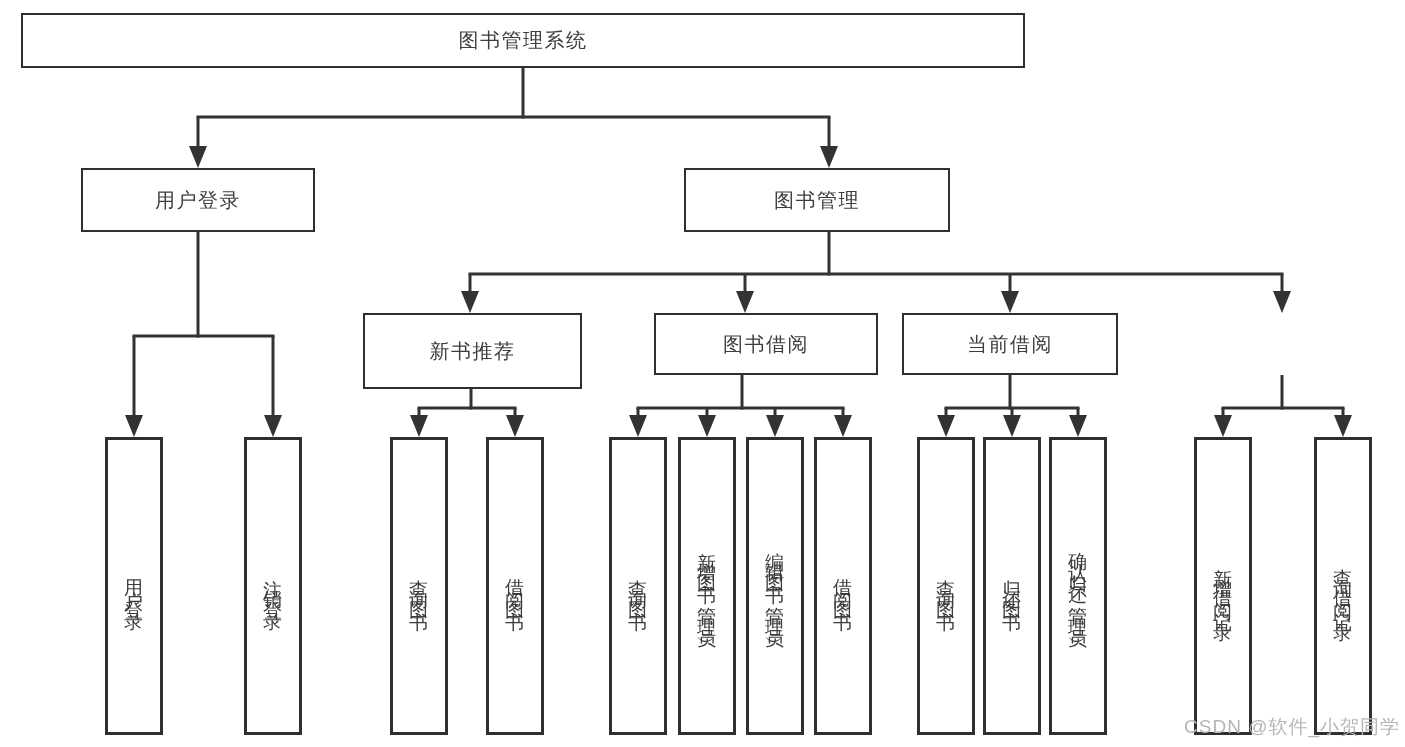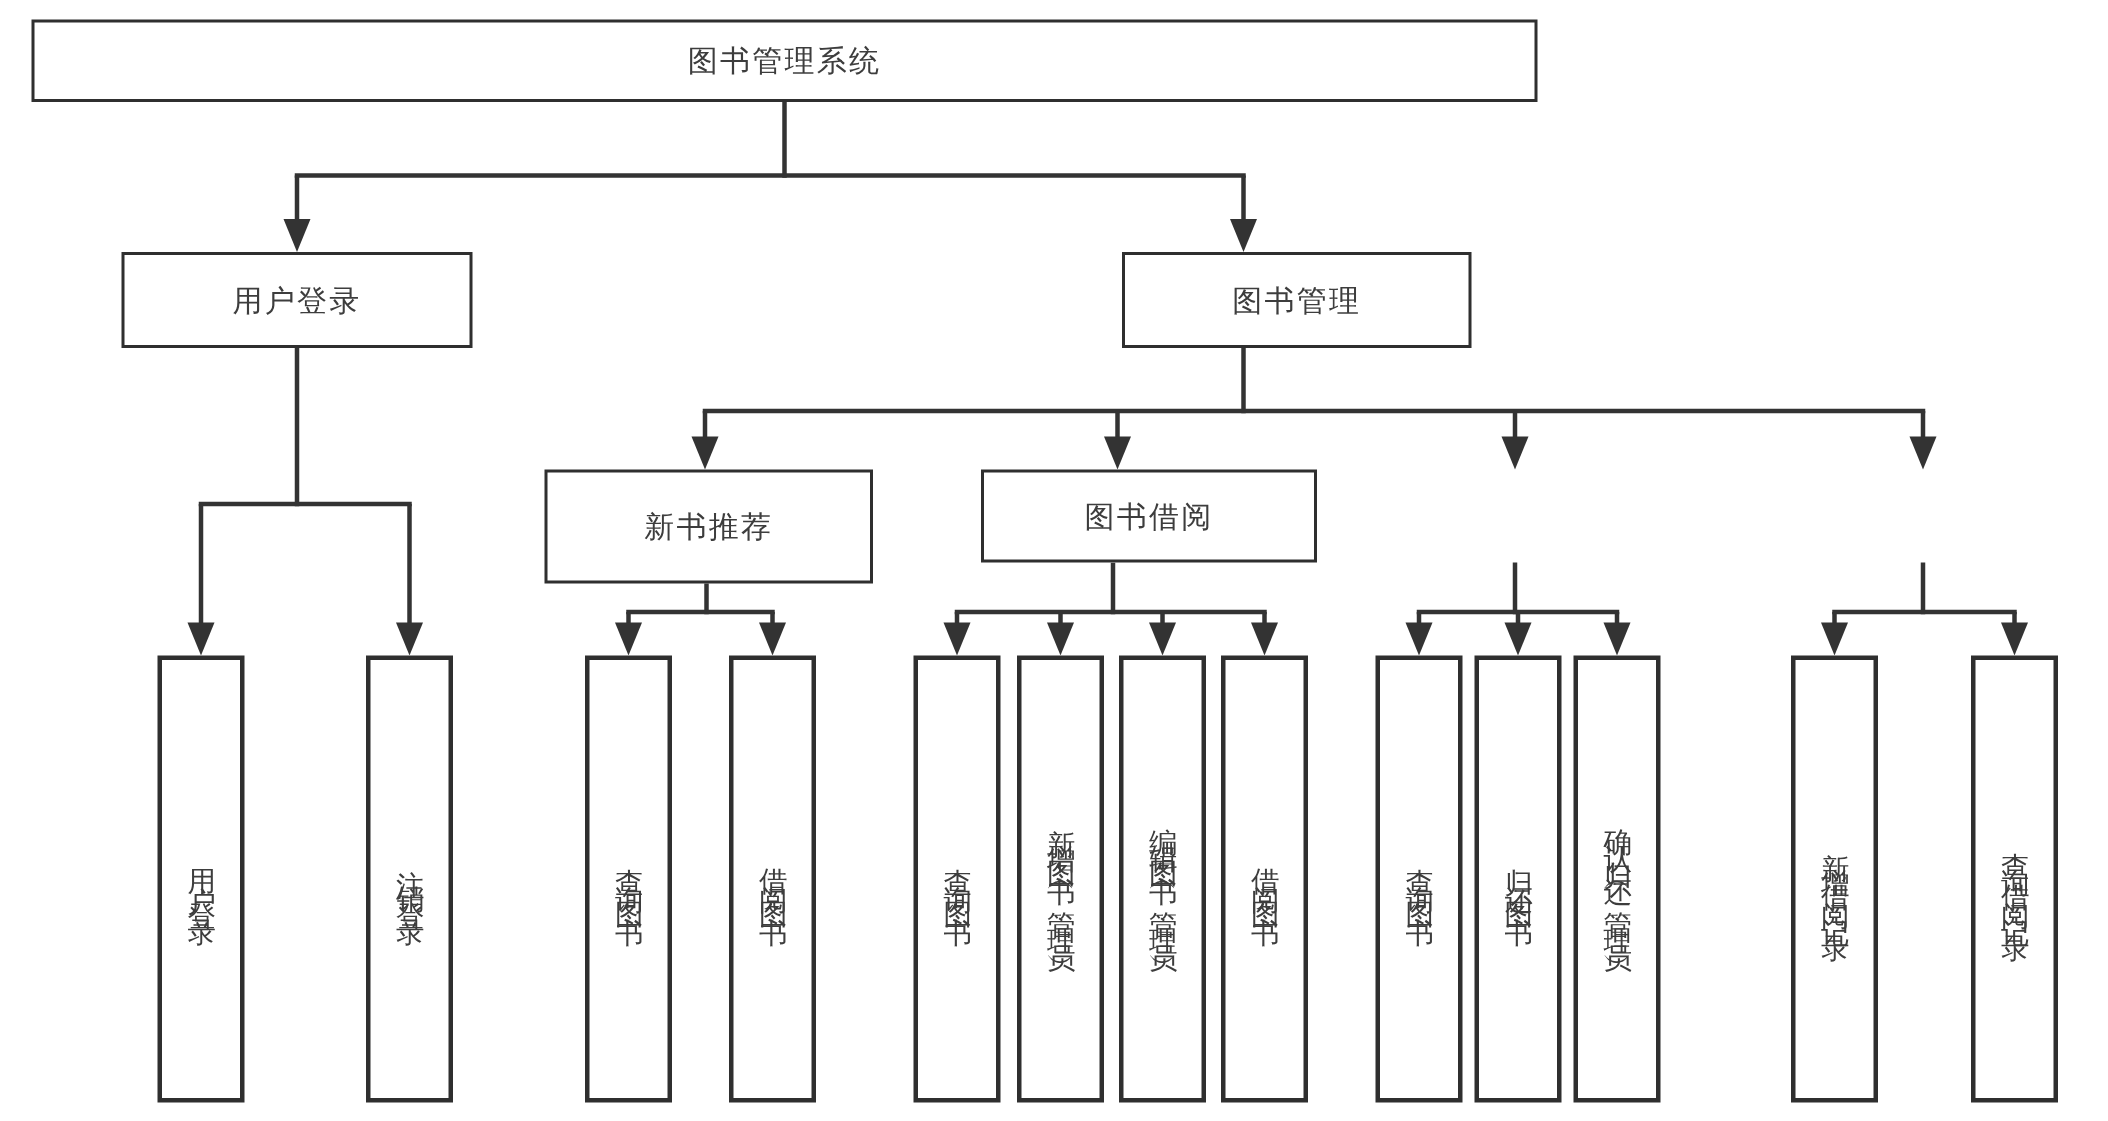--- a/index.html
+++ b/index.html
@@ -96,29 +96,32 @@
     <polygon points="1343,437 1334,415 1352,415"></polygon>
   </svg>
 
   <div class="box" style="left:21px;top:13px;width:1004px;height:55px;">
     <span>图书管理系统</span>
   </div>
 
   <div class="box" style="left:81px;top:168px;width:234px;height:64px;">
     <span>用户登录</span>
   </div>
-  <div class="box" style="left:748px;top:168px;width:233px;height:64px;align-items:center;">
+  <div class="box" style="left:684px;top:168px;width:266px;height:64px;align-items:center;">
     <span>图书管理</span>
   </div>
 
   <div class="box" style="left:363px;top:313px;width:219px;height:76px;">
     <span>新书推荐</span>
   </div>
   <div class="box" style="left:633px;top:313px;width:224px;height:62px;margin-left:21px;">
     <span>图书借阅</span>
+  </div>
+  <div class="box" style="left:902px;top:313px;width:216px;height:62px;">
+    <span>当前借阅</span>
   </div>
 
   <div class="leaf" style="left:105px;">
     <span class="vtext">用户登录</span>
   </div>
   <div class="leaf" style="left:244px;">
     <span class="vtext">注销登录</span>
   </div>
 
   <div class="leaf" style="left:390px;">
@@ -151,14 +154,15 @@
     <span class="vtext">确认归还（管理员）</span>
   </div>
 
   <div class="leaf" style="left:1194px;">
     <span class="vtext">新增借阅记录</span>
   </div>
   <div class="leaf" style="left:1314px;">
     <span class="vtext">查询借阅记录</span>
   </div>
 
+  <div class="watermark">CSDN @软件_小贺同学</div>
 
 </div>
 
 </body></html>

